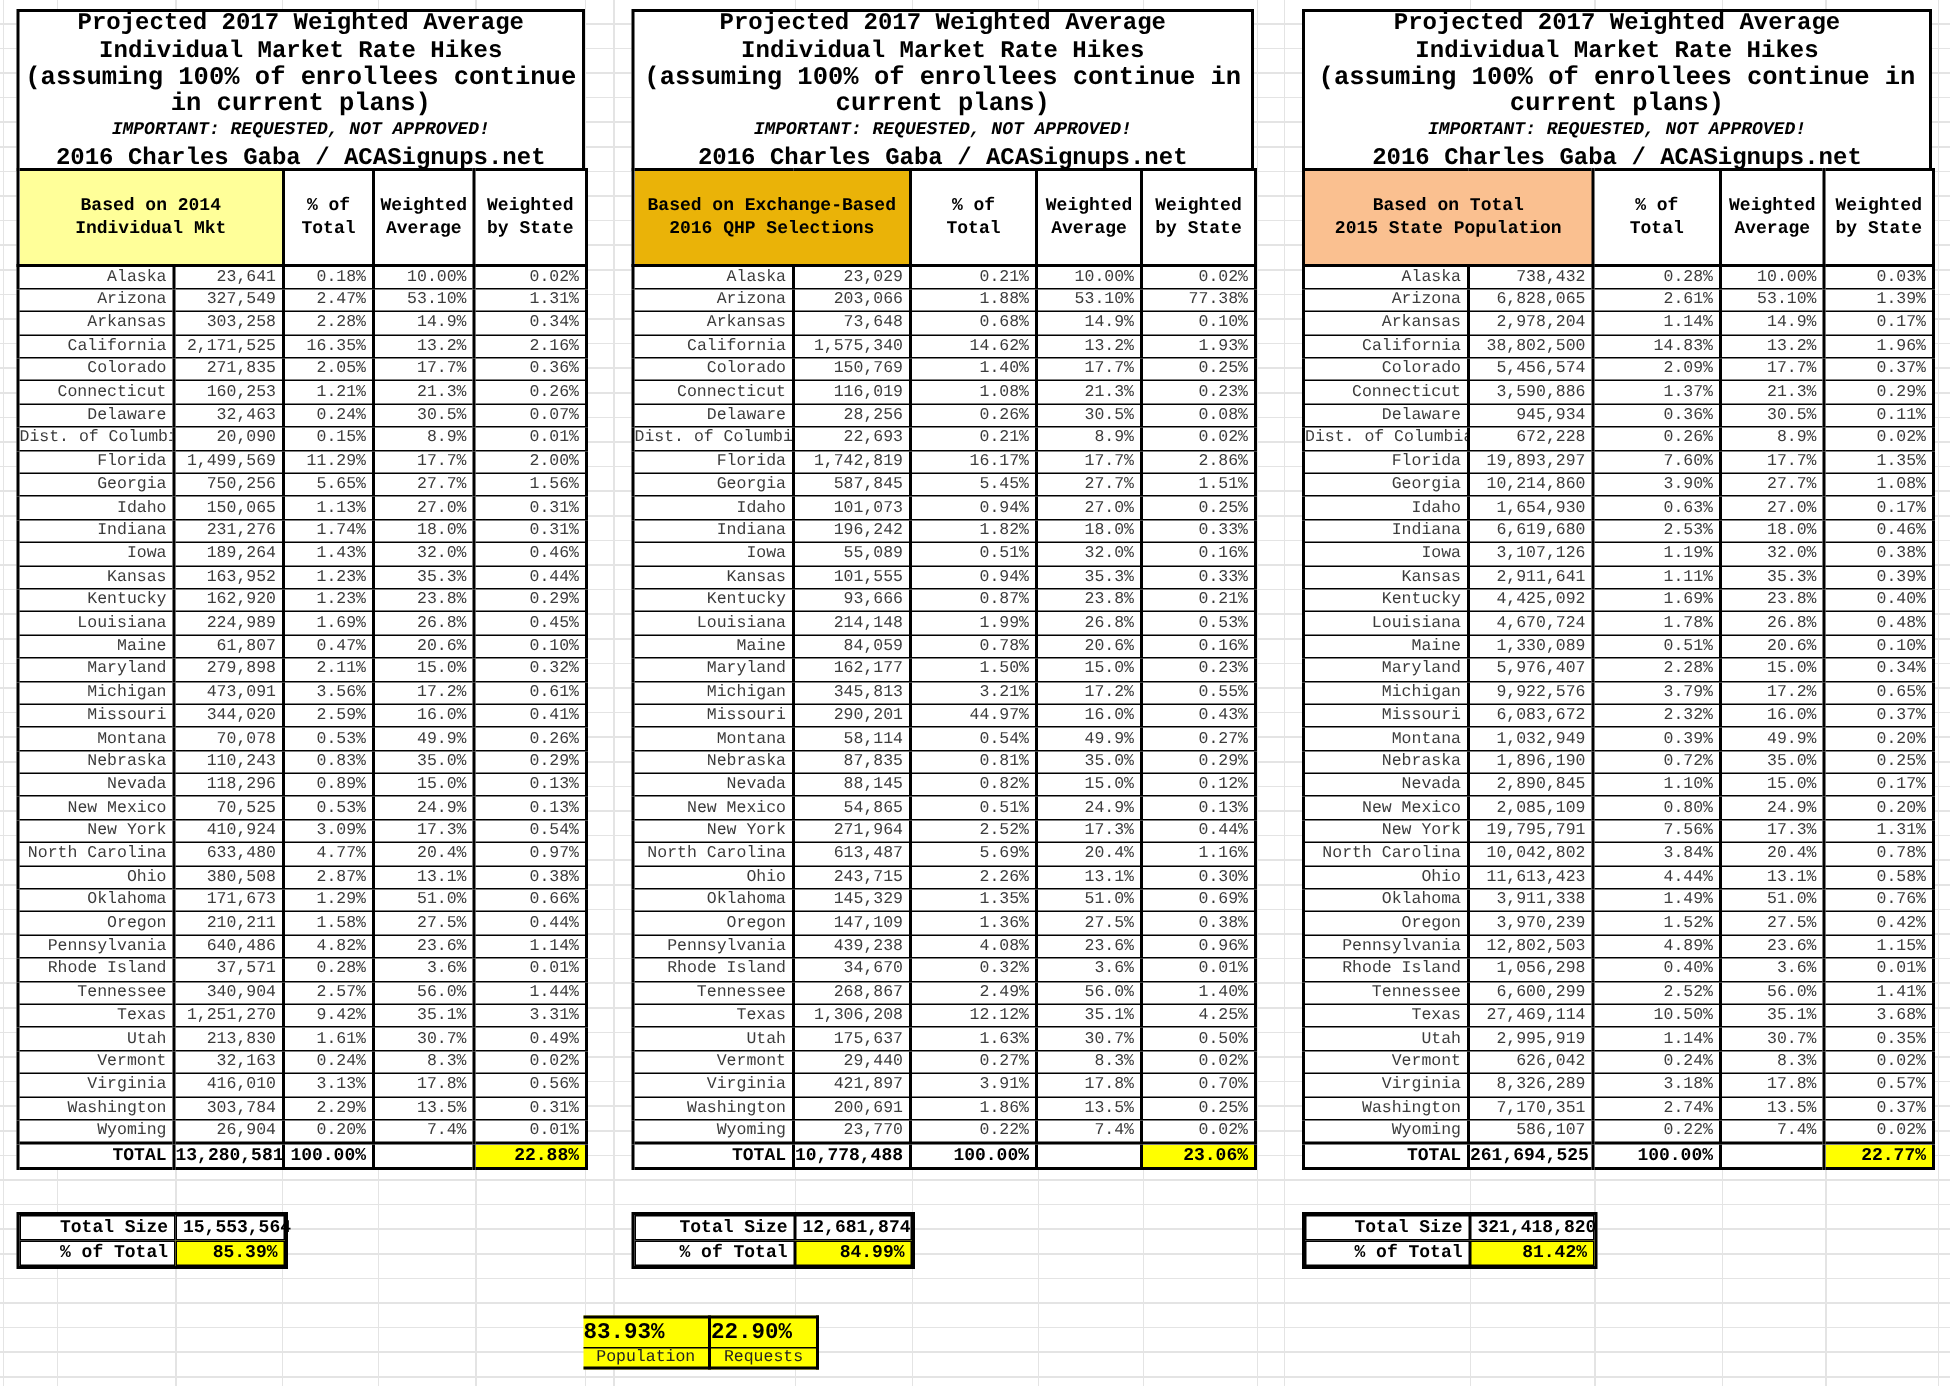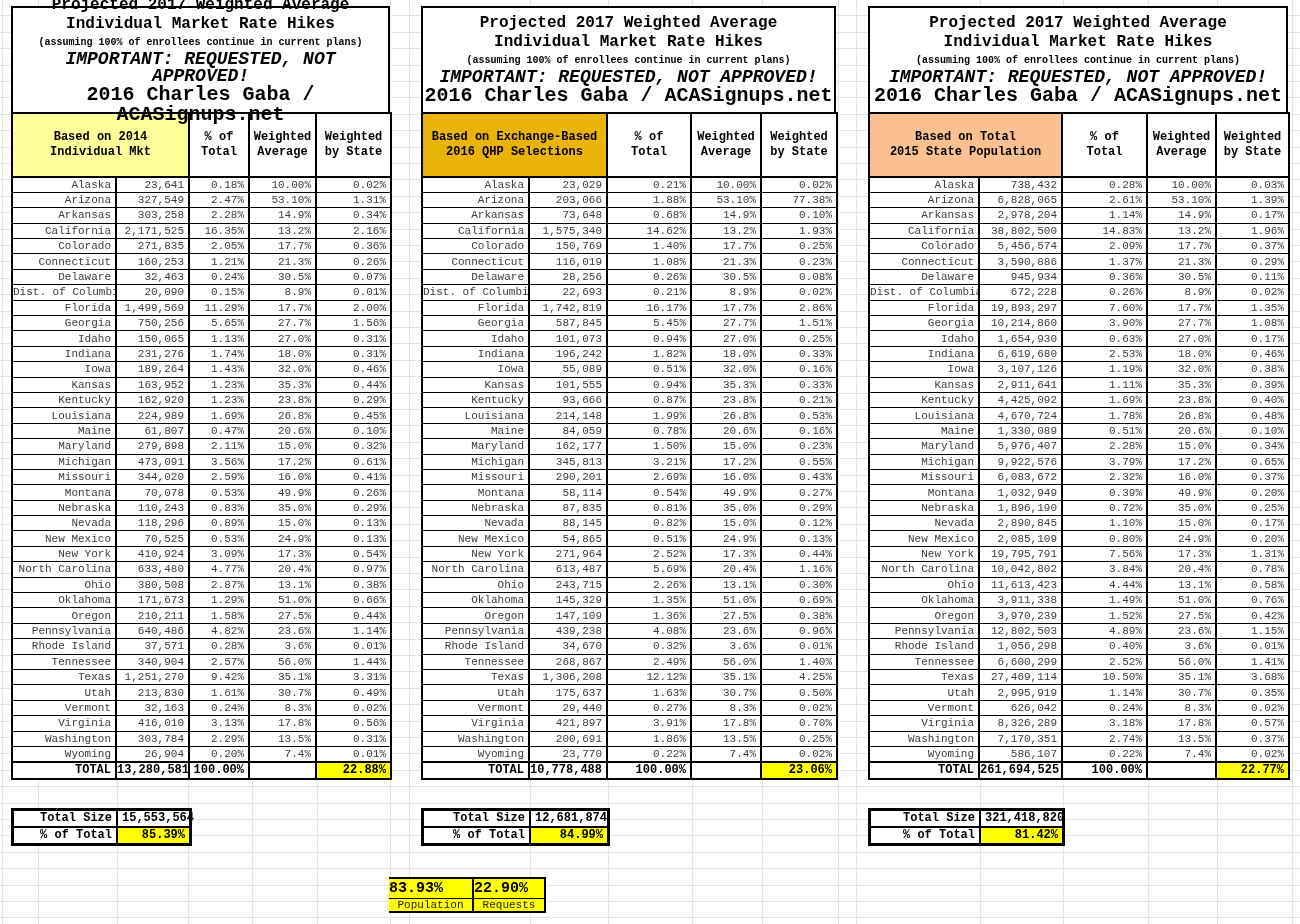--- a/index.html
+++ b/index.html
@@ -21,23 +21,23 @@
       repeating-linear-gradient(180deg, transparent 0 15.4px, #e4e4e4 15.4px 16.4px);
   }
   .tbl{position:absolute;top:6px;--w:calc(var(--c1) + var(--c2) + var(--c3) + var(--c4) + var(--c5));}
   .t0{left:11px; --c1:104px;--c2:73px;--c3:60px;--c4:67px;--c5:75px;}
   .t1{left:421px;--c1:107px;--c2:78px;--c3:84px;--c4:70px;--c5:76px;}
   .t2{left:868px;--c1:110px;--c2:83px;--c3:85px;--c4:69px;--c5:73px;}
 
   .title-box{box-sizing:border-box;width:var(--w);height:108px;border:2px solid #000;background:#fff;
     display:flex;flex-direction:column;align-items:center;justify-content:center;text-align:center;}
   .tl-main{font-weight:bold;font-size:16px;line-height:19px;}
-  .tl-sub{font-weight:bold;font-size:10px;line-height:17px;}
-  .tl-warn{font-weight:bold;font-style:italic;font-size:18px;line-height:17px;}
-  .tl-credit{font-weight:bold;font-size:20px;line-height:20px;}
+  .tl-sub{font-weight:bold;font-size:17px;line-height:17px;}
+  .tl-warn{font-weight:bold;font-style:italic;font-size:12px;line-height:17px;}
+  .tl-credit{font-weight:bold;font-size:16px;line-height:20px;}
 
   table.data{border-collapse:collapse;table-layout:fixed;width:var(--w);margin-top:-2px;background:#fff;border:2px solid #000;}
   col.c1{width:var(--c1);} col.c2{width:var(--c2);} col.c3{width:var(--c3);} col.c4{width:var(--c4);} col.c5{width:var(--c5);}
   .data th,.data td{border:1px solid #000;border-left-width:2px;border-right-width:2px;overflow:hidden;white-space:nowrap;box-sizing:border-box;}
   .data thead th{font-size:12px;font-weight:bold;line-height:15px;height:35px;border-bottom-width:2px;background:#fff;text-align:center;padding:16px 2px;}
   .data tbody td{font-size:11px;height:15.4px;padding:0 4px 0 0;text-align:right;color:#3c3c3c;}
   td.state{padding-right:3px;}
   td.size{padding-right:6px;}
   td.pct{padding-right:9px;}
   td.wa{padding-right:7px;}
@@ -547,21 +547,21 @@
             <tr>
               <td class="state">Michigan</td>
               <td class="size">345,813</td>
               <td class="pct">3.21%</td>
               <td class="wa">17.2%</td>
               <td class="ws">0.55%</td>
             </tr>
             <tr>
               <td class="state">Missouri</td>
               <td class="size">290,201</td>
-              <td class="pct">2.69%</td>
+              <td class="pct">44.97%</td>
               <td class="wa">16.0%</td>
               <td class="ws">0.43%</td>
             </tr>
             <tr>
               <td class="state">Montana</td>
               <td class="size">58,114</td>
               <td class="pct">0.54%</td>
               <td class="wa">49.9%</td>
               <td class="ws">0.27%</td>
             </tr>

